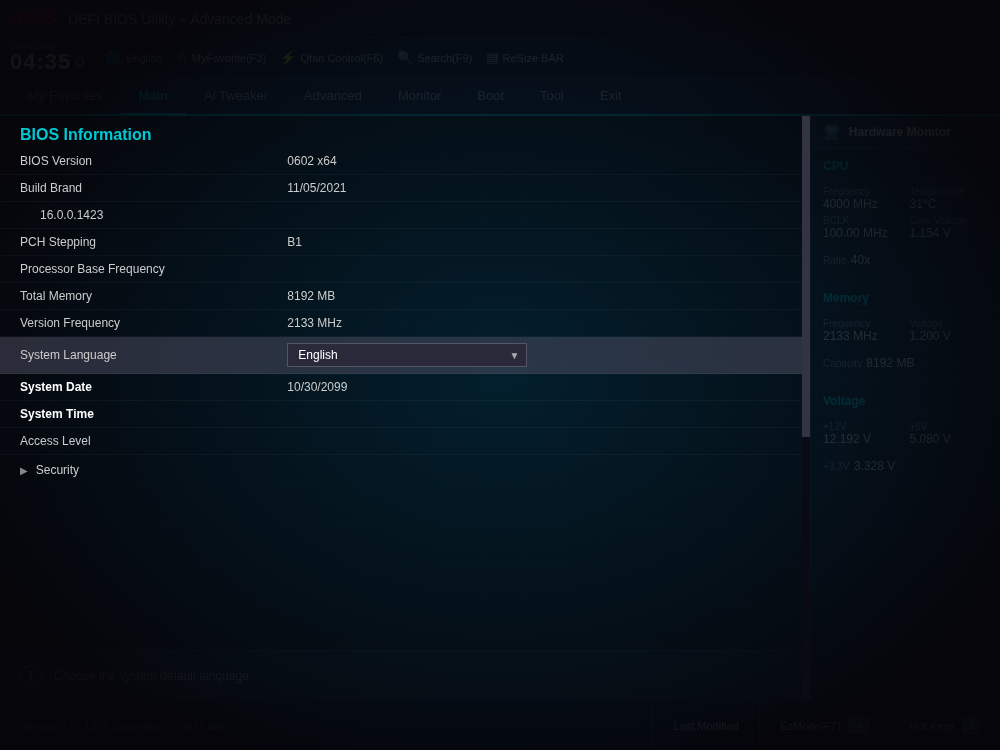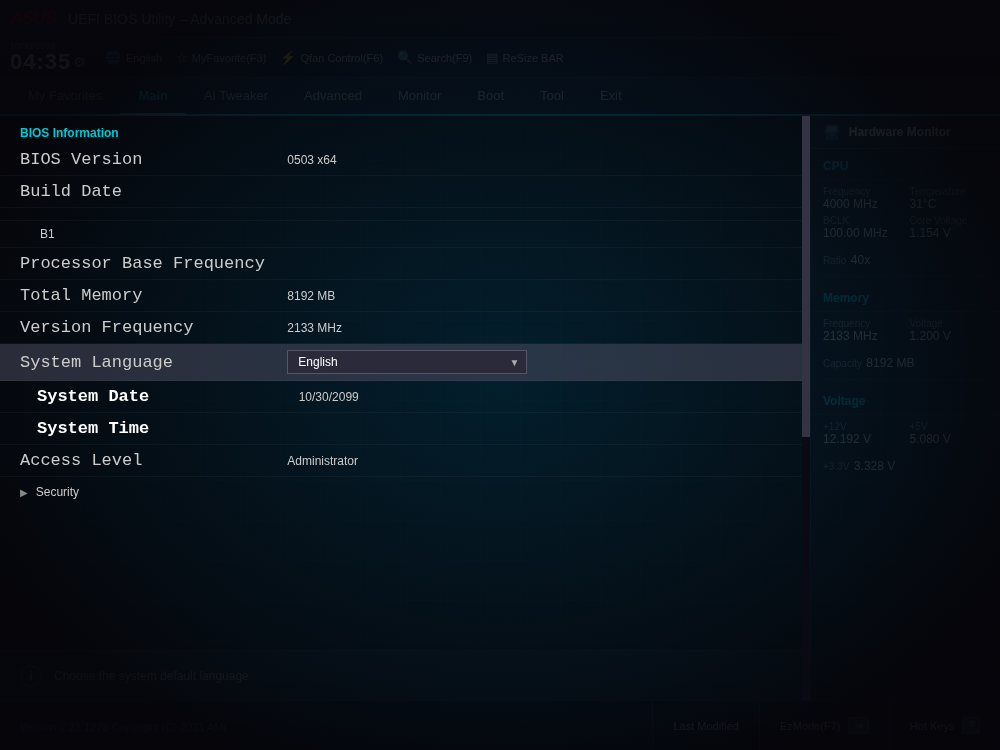--- a/index.html
+++ b/index.html
@@ -156,48 +156,46 @@
 
     
     .content-area {
       display: flex;
       flex: 1;
       overflow: hidden;
     }
 
     .section-label {
       color: #00c8d4;
-      font-size: 12px;
+      font-size: 16px;
       font-weight: 600;
       padding: 10px 20px 4px 20px;
     }
 
     .bios-row {
       display: flex;
       align-items: center;
       padding: 6px 20px;
       border-bottom: 1px solid rgba(255,255,255,0.04);
     }
 
     .bios-row.selected {
       background: rgba(80,80,100,0.5);
     }
 
     .row-label {
       color: #cccccc;
-      font-size: 17px;
+      font-size: 12px;
       flex: 1;
       min-width: 200px;
-      font-family: Liberation Mono, monospace;
     }
 
     .row-label.bold {
       font-weight: 600;
       color: #ffffff;
-      margin-left: 17px;
     }
 
     .row-value {
       color: #cccccc;
       font-size: 12px;
       flex: 2;
       padding-left: 20px;
     }
 
     
@@ -509,28 +507,31 @@
   </div>
 
   <div class="content-area">
 
     <div style="display:flex;flex:1;flex-direction:column;overflow:hidden;">
       <div class="main-scroll-area">
 
         <div class="section-label">BIOS Information</div>
         <div class="bios-row">
           <span class="row-label">BIOS Version</span>
-          <span class="row-value">0503  x64</span>
-        </div>
-        <div class="bios-row">
-          <span class="row-label">Build Date</span>
-        </div>
-        <div class="bios-row">
-        </div>
-        <div class="bios-row">
+          <span class="row-value">0602  x64</span>
+        </div>
+        <div class="bios-row">
+          <span class="row-label">Build Brand</span>
+          <span class="row-value">11/05/2021</span>
+        </div>
+        <div class="bios-row">
+          <span class="row-value">16.0.0.1423</span>
+        </div>
+        <div class="bios-row">
+          <span class="row-label">PCH Stepping</span>
           <span class="row-value">B1</span>
         </div>
 
         <div class="bios-row">
           <span class="row-label">Processor Base Frequency</span>
         </div>
         <div class="bios-row">
           <span class="row-label">Total Memory</span>
           <span class="row-value">8192 MB</span>
         </div>
@@ -559,21 +560,20 @@
 
         <div class="bios-row">
           <span class="row-label bold">System Date</span>
           <span class="row-value">10/30/2099</span>
         </div>
         <div class="bios-row">
           <span class="row-label bold">System Time</span>
         </div>
         <div class="bios-row">
           <span class="row-label">Access Level</span>
-          <span class="row-value">Administrator</span>
         </div>
 
         <div class="security-row">
           <span class="chevron">▶</span>
           <span>Security</span>
         </div>
 
       </div>
 
       <div class="info-bar">

